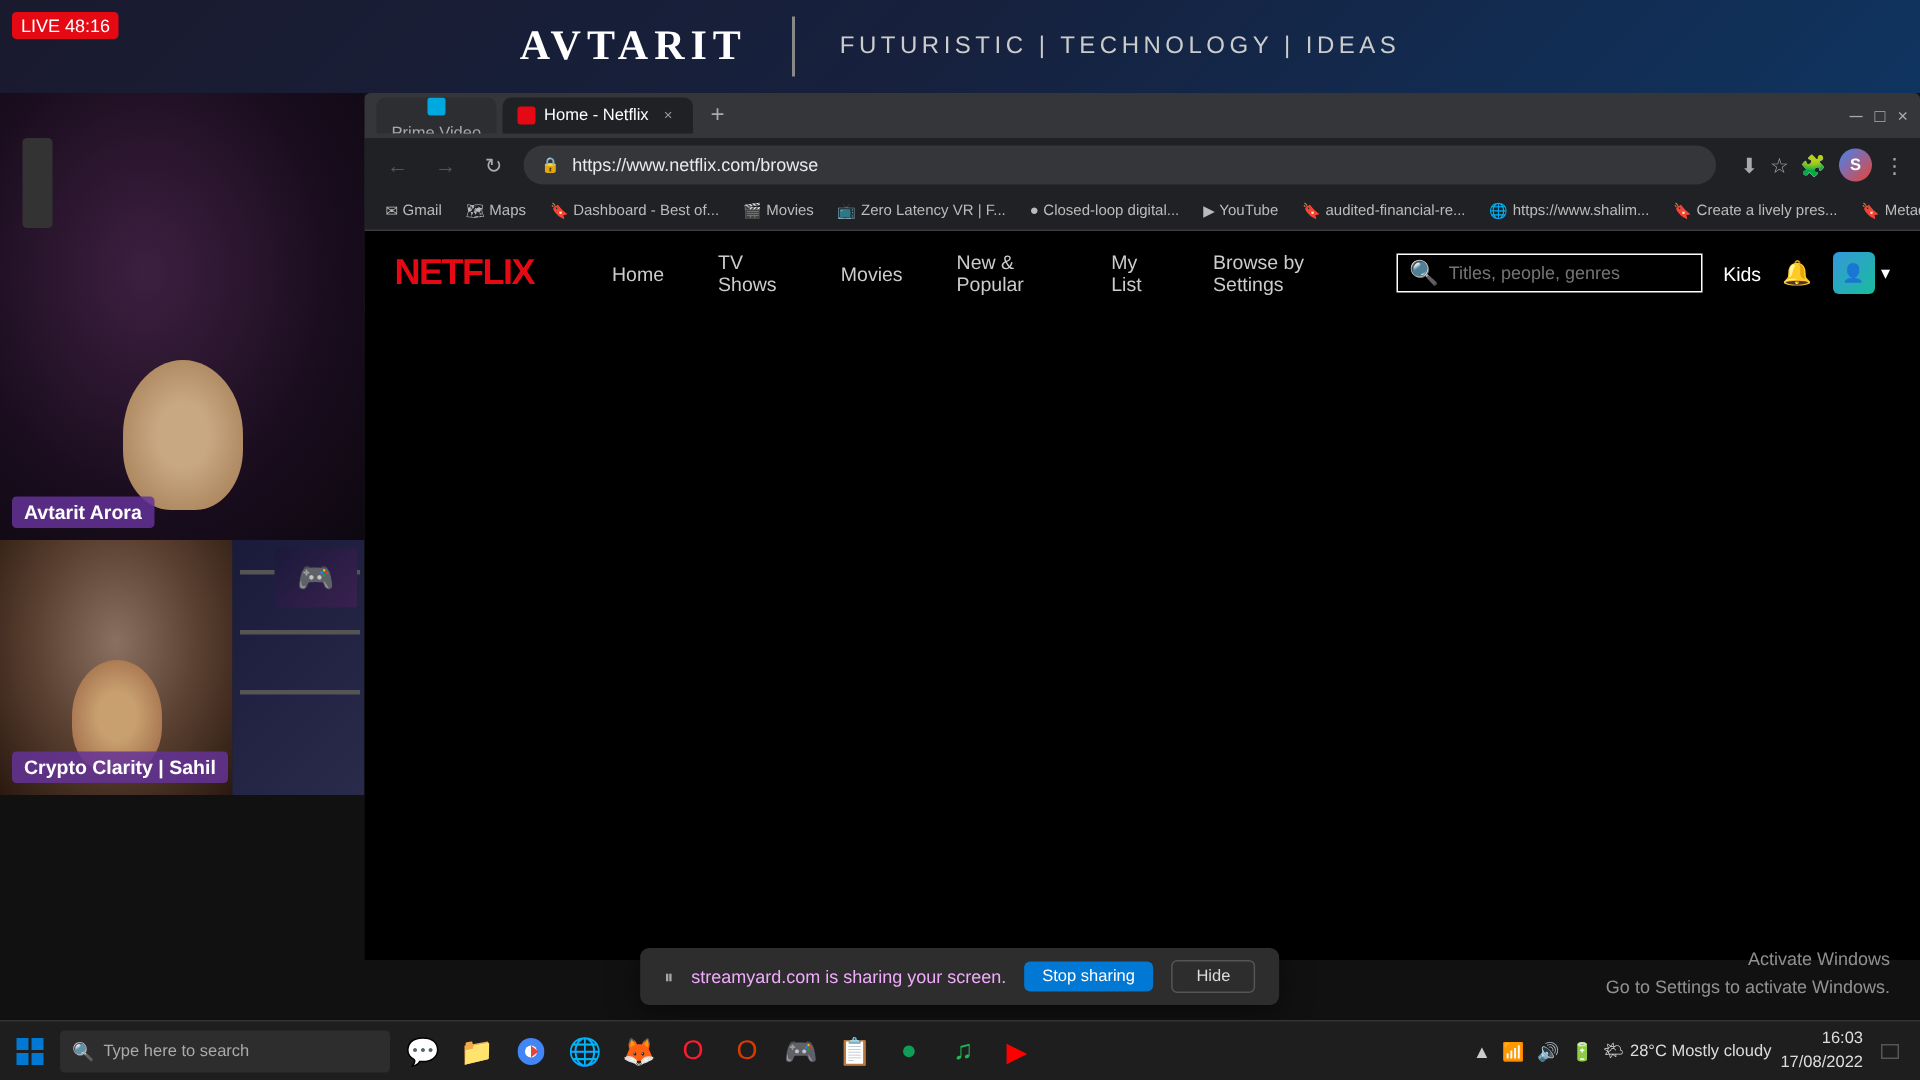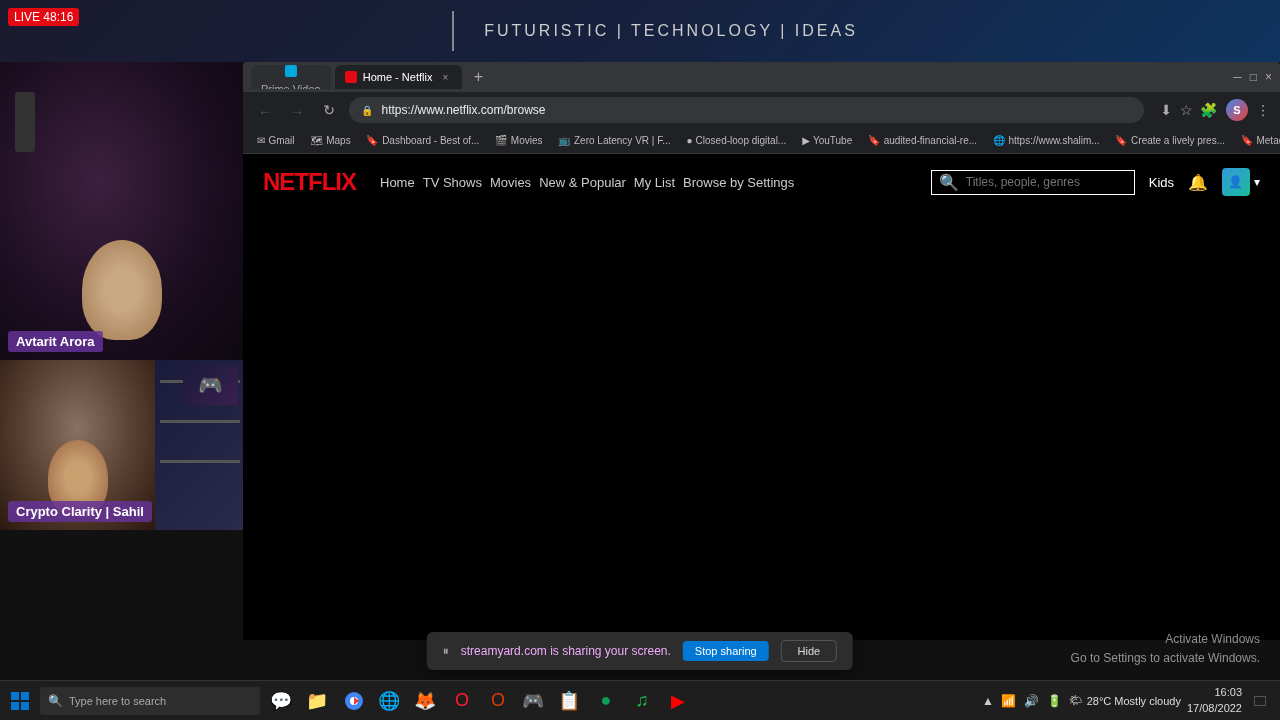--- a/index.html
+++ b/index.html
@@ -347,21 +347,21 @@
       flex-direction: column;
     }
 
     
     .netflix-header {
       background: linear-gradient(to bottom, rgba(0,0,0,0.9) 0%, rgba(0,0,0,0.3) 100%);
       height: 56px;
       display: flex;
       align-items: center;
       padding: 0 20px;
-      gap: 8px;
+      gap: 36px;
     }
     .netflix-logo {
       color: #e50914;
       font-size: 24px;
       font-weight: 900;
       letter-spacing: -1px;
       font-family: Arial Black, sans-serif;
       margin-right: 16px;
     }
     .netflix-nav-item {
@@ -575,20 +575,21 @@
       justify-content: center;
       font-size: 20px;
     }
   </style>
 </head>
 <body>
 
 <div class="main-bg"></div>
 
 <div class="top-banner">
+  <span class="banner-logo">AVTARIT</span>
   <div class="banner-divider"></div>
   <span class="banner-tagline">FUTURISTIC | TECHNOLOGY | IDEAS</span>
 </div>
 
 <div class="live-badge">
   <span>LIVE </span><span>48:16</span>
 </div>
 
 <div class="camera-panel-top">
   <div class="camera-top-face">

